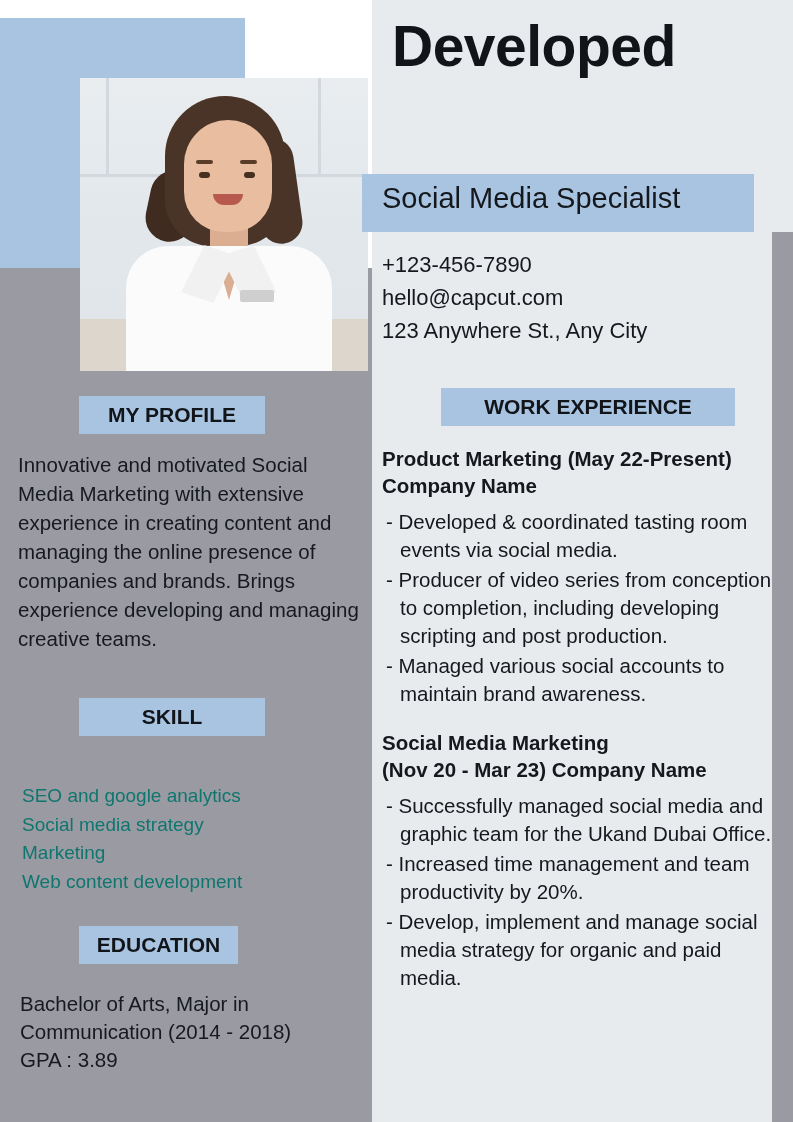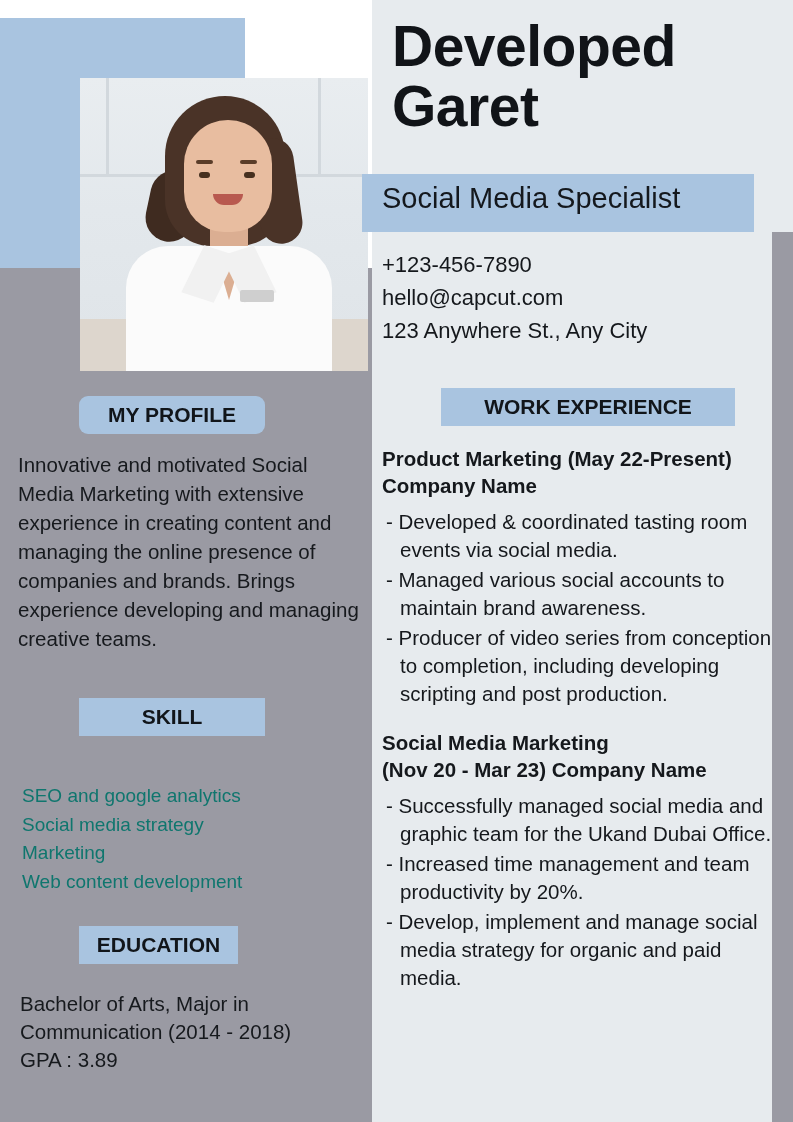--- a/index.html
+++ b/index.html
@@ -223,21 +223,21 @@
   .sec-head {
     position: absolute;
     background: #a9c4e0;
     color: #11151a;
     font-size: 21px;
     font-weight: bold;
     text-align: center;
     line-height: 38px;
     height: 38px;
   }
-  #head-profile   { left: 79px;  top: 396px; width: 186px; border-radius: 9px; }
+  #head-profile   { left: 79px;  top: 396px; width: 186px; }
   #head-skill     { left: 79px;  top: 698px; width: 186px; }
   #head-education { left: 79px;  top: 926px; width: 159px; }
   #head-work      { left: 441px; top: 388px; width: 294px; }
 
   
   .profile-text {
     position: absolute;
     left: 18px; top: 450px;
     width: 342px;
     font-size: 20.5px;
@@ -320,21 +320,20 @@
     <div class="ph-mouth"></div>
     <div class="ph-shirt"></div>
     <div class="ph-vplacket"></div>
     <div class="ph-collar-l"></div>
     <div class="ph-collar-r"></div>
     <div class="ph-badge"></div>
   </div>
 
   <div class="name-block">
     <div class="name-line">Developed</div>
-    <div class="name-line">Garet</div>
   </div>
 
   <div class="title-bar"></div>
   <div class="title-text">Social Media Specialist</div>
 
   <div class="contact">
     <div>+123-456-7890</div>
     <div>hello@capcut.com</div>
     <div>123 Anywhere St., Any City</div>
   </div>
@@ -359,22 +358,22 @@
     <div>GPA : 3.89</div>
   </div>
 
   <div class="work">
 
     <div class="job-block">
       <div class="job-title">Product Marketing (May 22-Present)</div>
       <div class="job-title">Company Name</div>
       <ul class="job-bullets">
         <li>- Developed &amp; coordinated tasting room events via social media.</li>
+        <li>- Producer of video series from conception to completion, including  developing scripting and post production.</li>
         <li>- Managed various social accounts to maintain brand awareness.</li>
-        <li>- Producer of video series from conception to completion, including  developing scripting and post production.</li>
       </ul>
     </div>
 
     <div class="job-block">
       <div class="job-title">Social Media Marketing</div>
       <div class="job-title">(Nov 20 - Mar 23) Company Name</div>
       <ul class="job-bullets">
         <li>- Successfully managed social media and graphic team for the Ukand Dubai Office.</li>
         <li>- Increased time management and team productivity by 20%.</li>
         <li>- Develop, implement and manage social media strategy for organic and paid media.</li>

